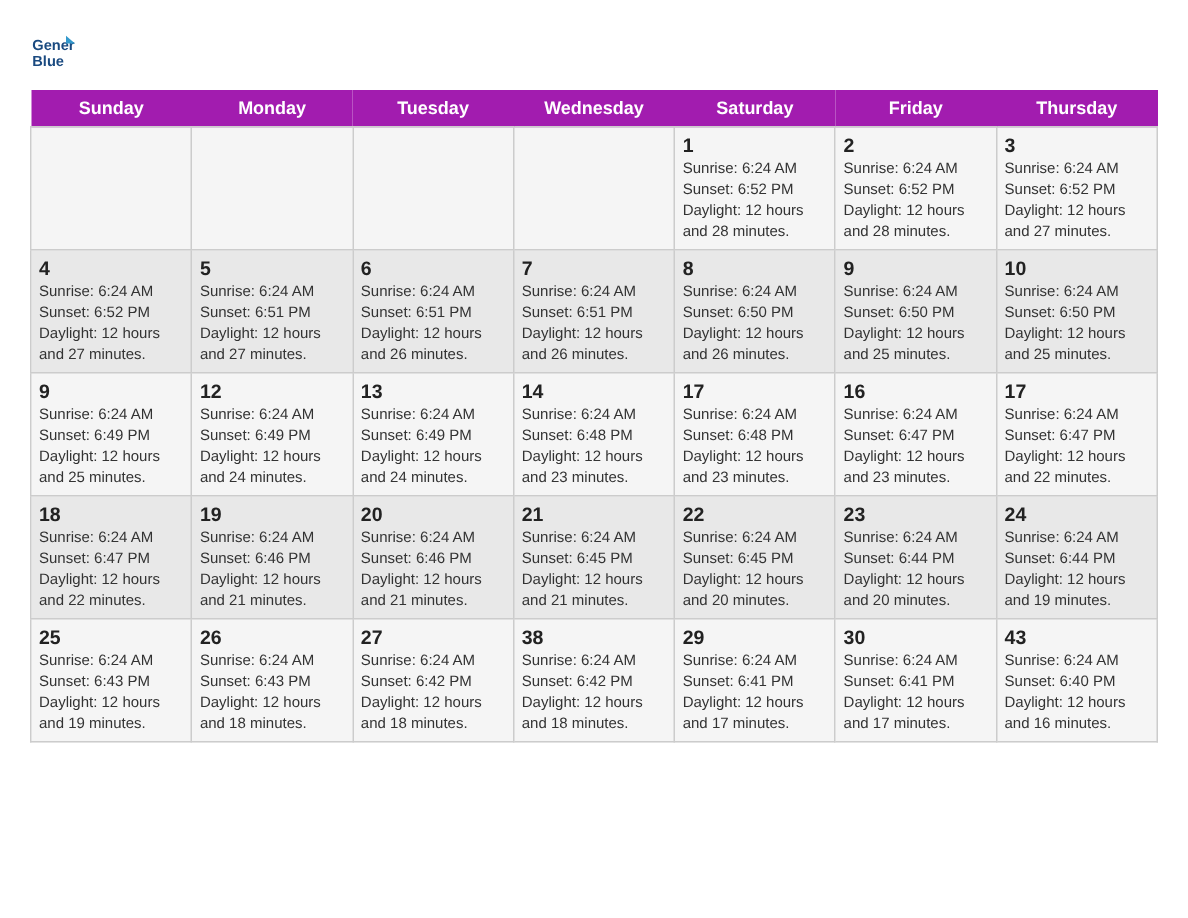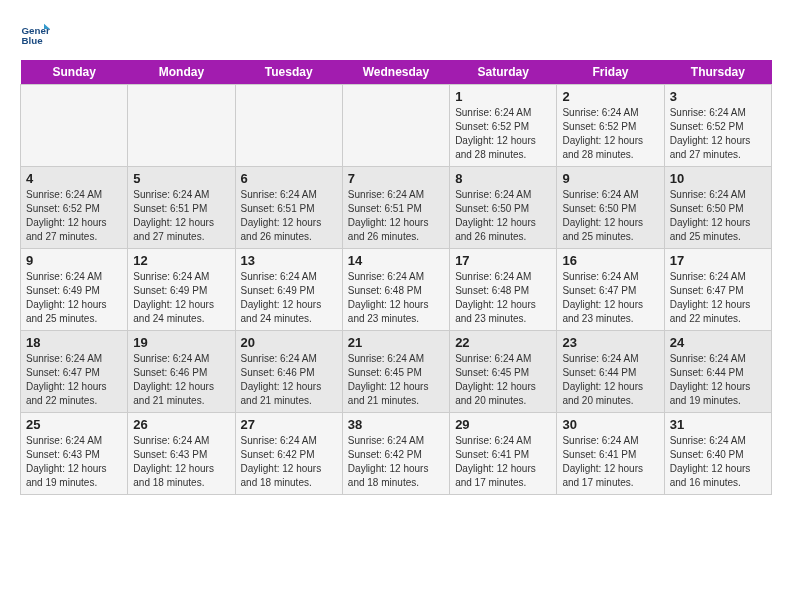--- a/index.html
+++ b/index.html
@@ -322,21 +322,21 @@
 and 17 minutes.</div>
         </td>
         <td>
           <span class="day-number">30</span>
           <div class="day-info" style="white-space: pre-line;">Sunrise: 6:24 AM
 Sunset: 6:41 PM
 Daylight: 12 hours
 and 17 minutes.</div>
         </td>
         <td>
-          <span class="day-number">31</span>
+          <span class="day-number">43</span>
           <div class="day-info" style="white-space: pre-line;">Sunrise: 6:24 AM
 Sunset: 6:40 PM
 Daylight: 12 hours
 and 16 minutes.</div>
         </td>
       </tr>
     </tbody>
 </table>
 
 </body></html>

